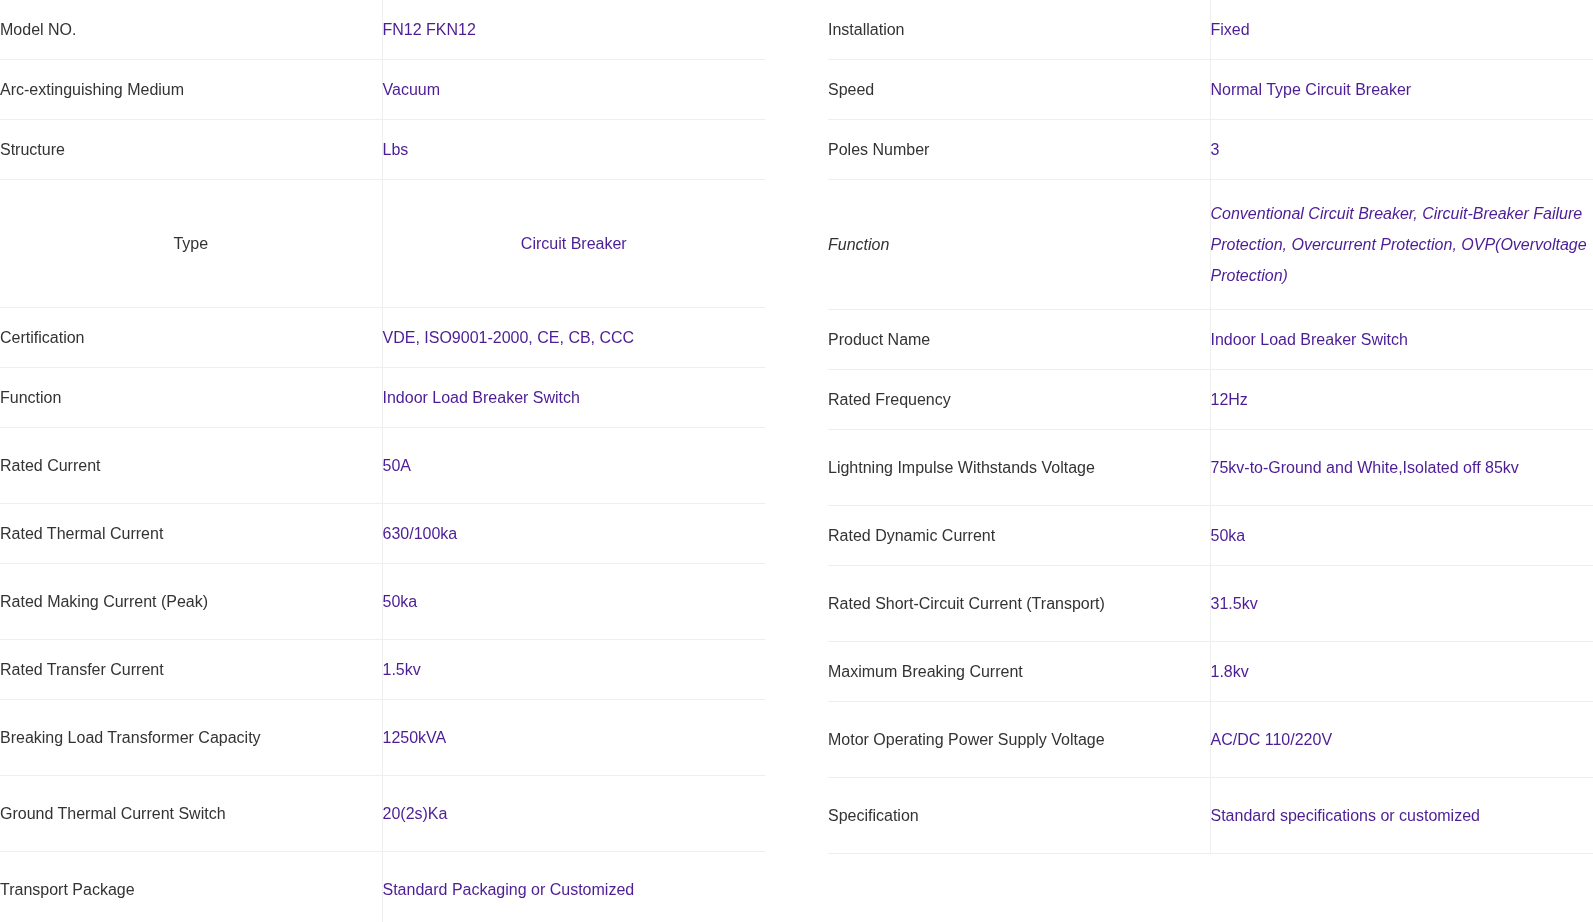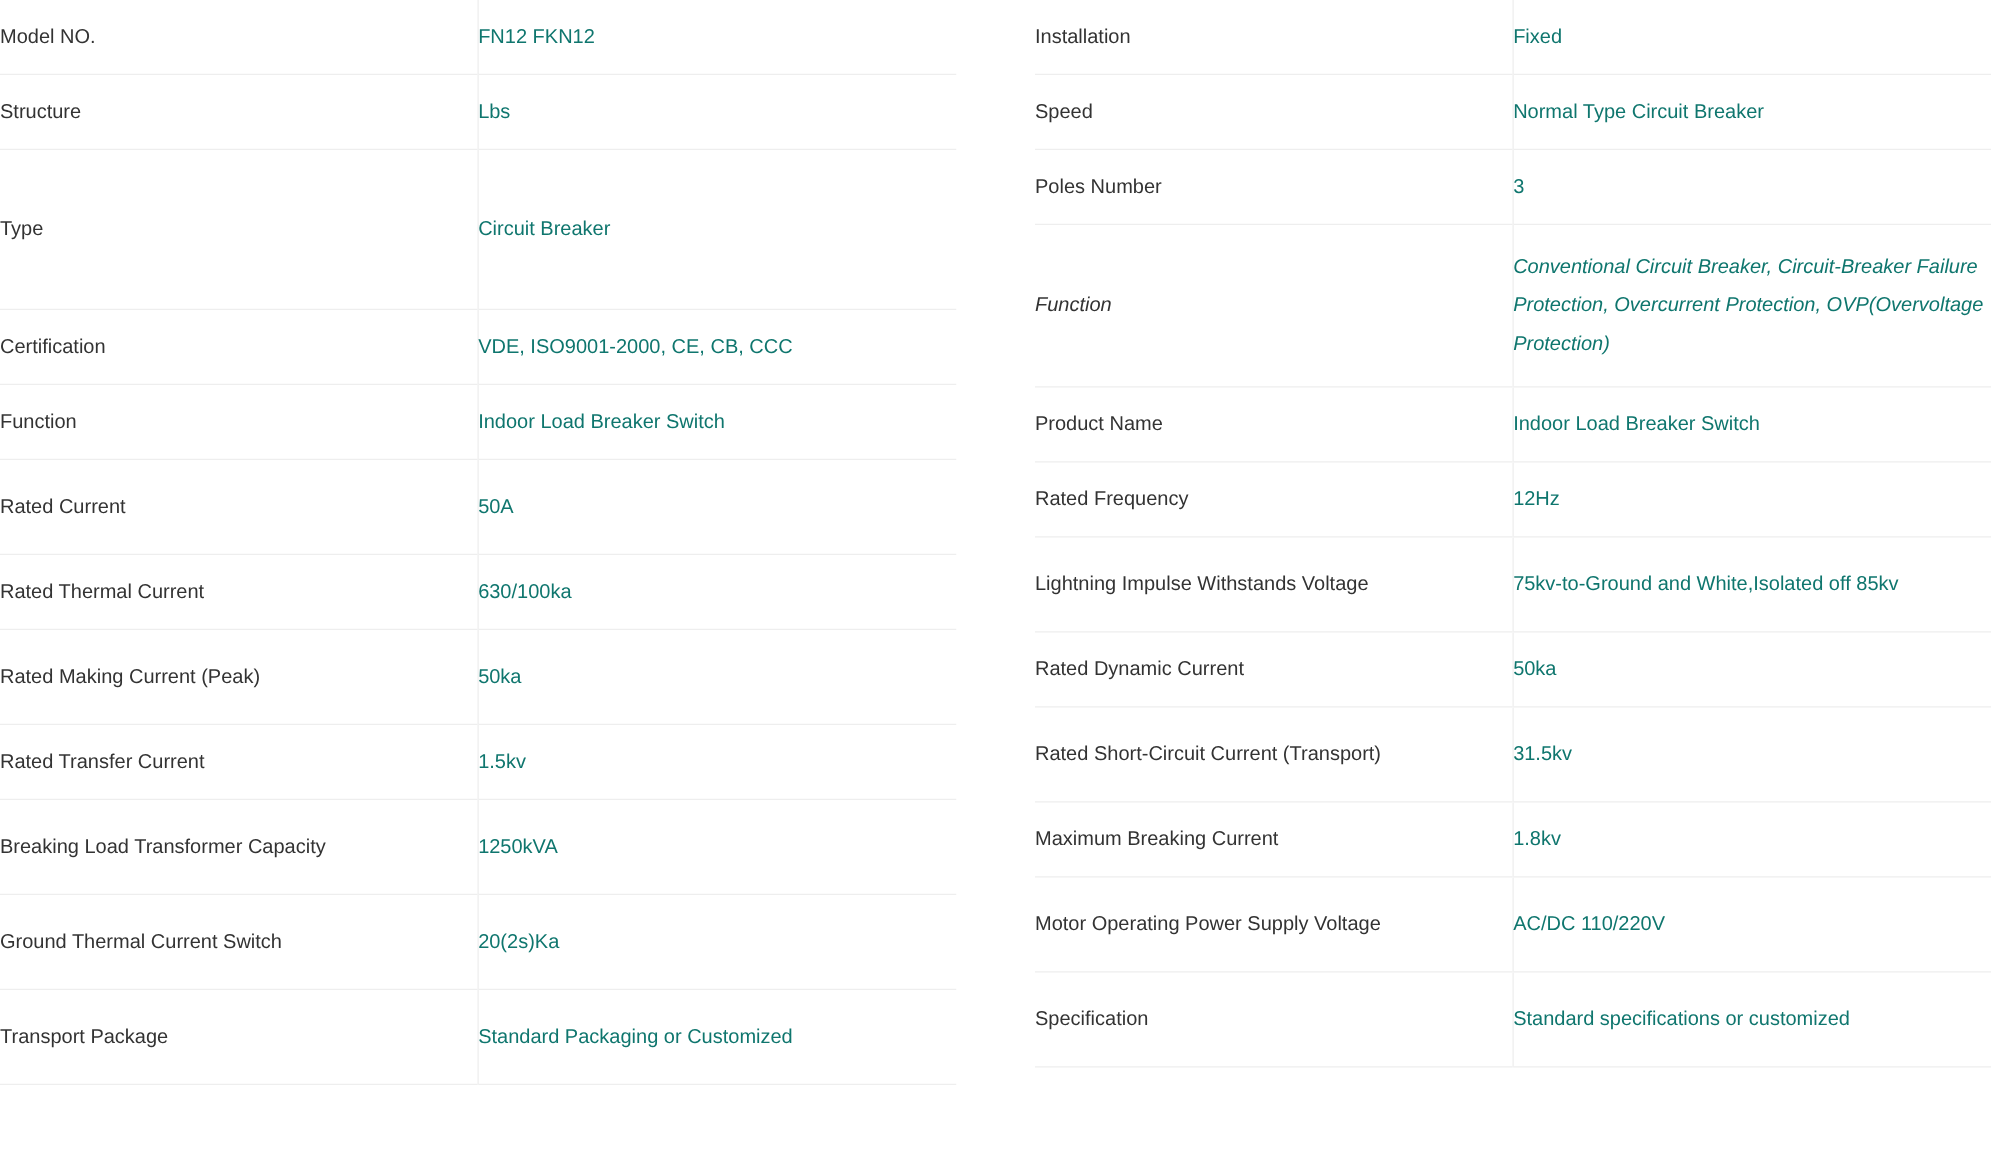--- a/index.html
+++ b/index.html
@@ -45,48 +45,53 @@
     width: 382px;
     padding-left: 28px;
     padding-right: 16px;
     color: #333333;
     box-sizing: border-box;
     border-right: 1px solid #eeeeee;
   }
   td.spec-value {
     padding-left: 30px;
     padding-right: 14px;
-    color: #0f766e;
+    color: #4c1d95;
     box-sizing: border-box;
   }
   tr.row-tall td {
     padding-top: 22px;
     padding-bottom: 22px;
   }
   tr.row-xtall td {
     padding-top: 48px;
     padding-bottom: 48px;
+    text-align: center;
   }
   tr.row-func td {
     padding-top: 18px;
     padding-bottom: 18px;
     font-style: italic;
   }
 </style>
 </head>
 <body>
 
 <div class="spec-wrap">
 
   <div class="spec-col">
     <table class="spec-table">
       <tbody id="left-body">
           <tr class="">
             <td class="spec-label">Model NO.</td>
             <td class="spec-value">FN12 FKN12</td>
+          </tr>
+          <tr class="">
+            <td class="spec-label">Arc-extinguishing Medium</td>
+            <td class="spec-value">Vacuum</td>
           </tr>
           <tr class="">
             <td class="spec-label">Structure</td>
             <td class="spec-value">Lbs</td>
           </tr>
           <tr class="row-xtall">
             <td class="spec-label">Type</td>
             <td class="spec-value">Circuit Breaker</td>
           </tr>
           <tr class="">

